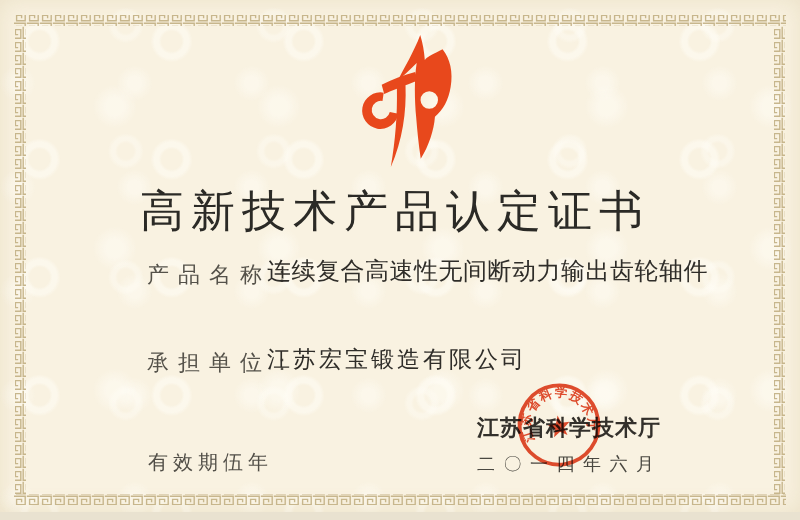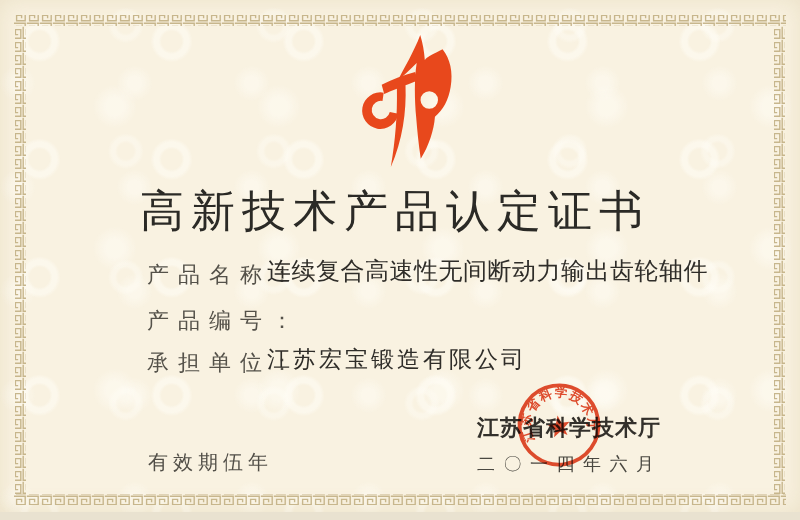--- a/index.html
+++ b/index.html
@@ -107,21 +107,20 @@
       L36 77.8
       A9 9 0 1 1 28.8 67
       Z"></path>
   </svg>
 
   <h1 class="title">高新技术产品认定证书</h1>
 
   <span class="field-label lab-1">产品名称：</span>
   <span class="field-value val-1">连续复合高速性无间断动力输出齿轮轴件</span>
 
-  <span class="field-label lab-2">产品编号：</span>
 
   <span class="field-label lab-3">承担单位：</span>
   <span class="field-value val-3">江苏宏宝锻造有限公司</span>
 
   <span class="validity">有效期伍年</span>
 
   <span class="issuer">江苏省科学技术厅</span>
   <span class="issue-date">二〇一四年六月</span>
 
   <svg class="seal" width="130" height="130" viewBox="0 0 130 130" aria-hidden="true">

